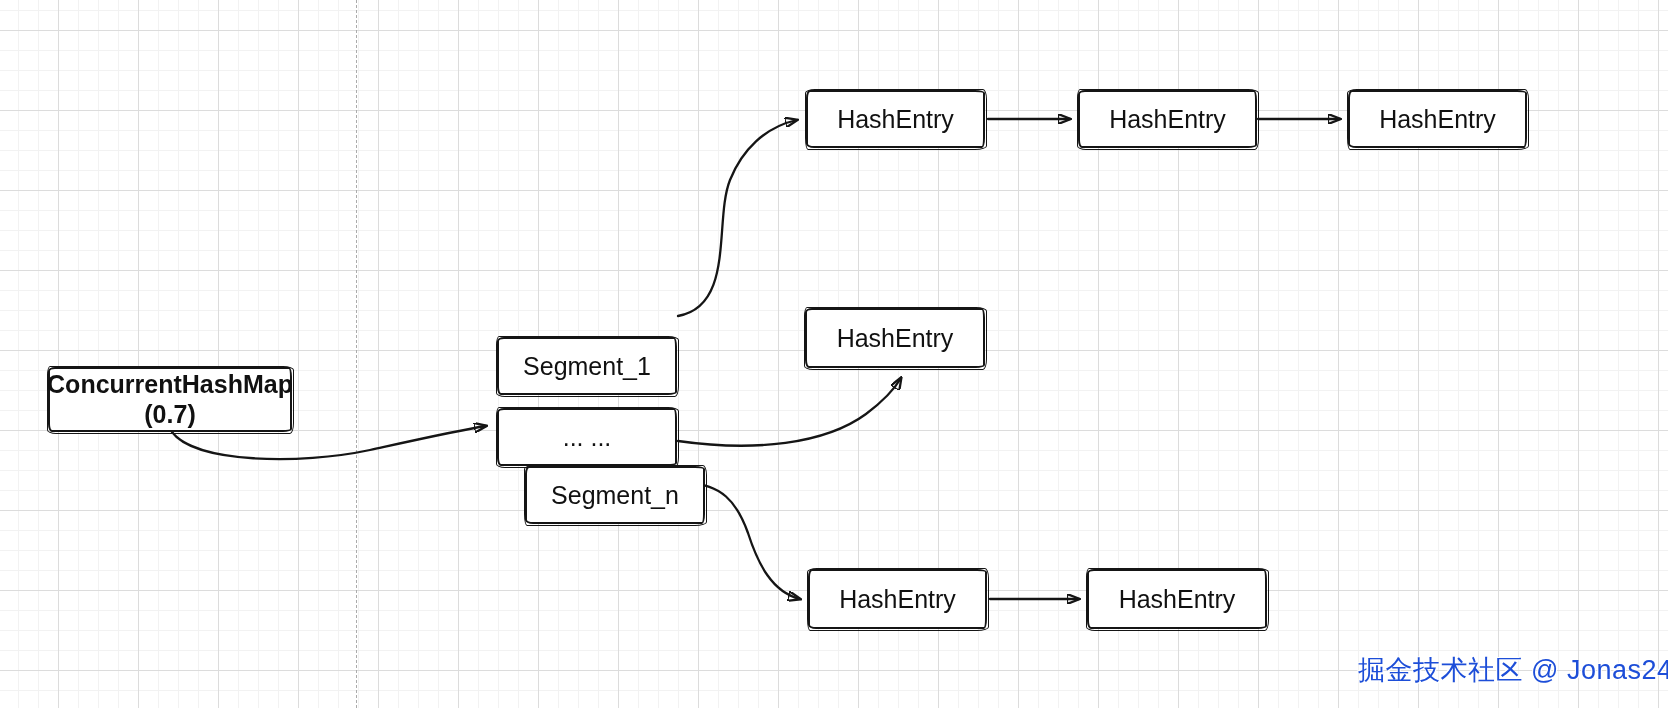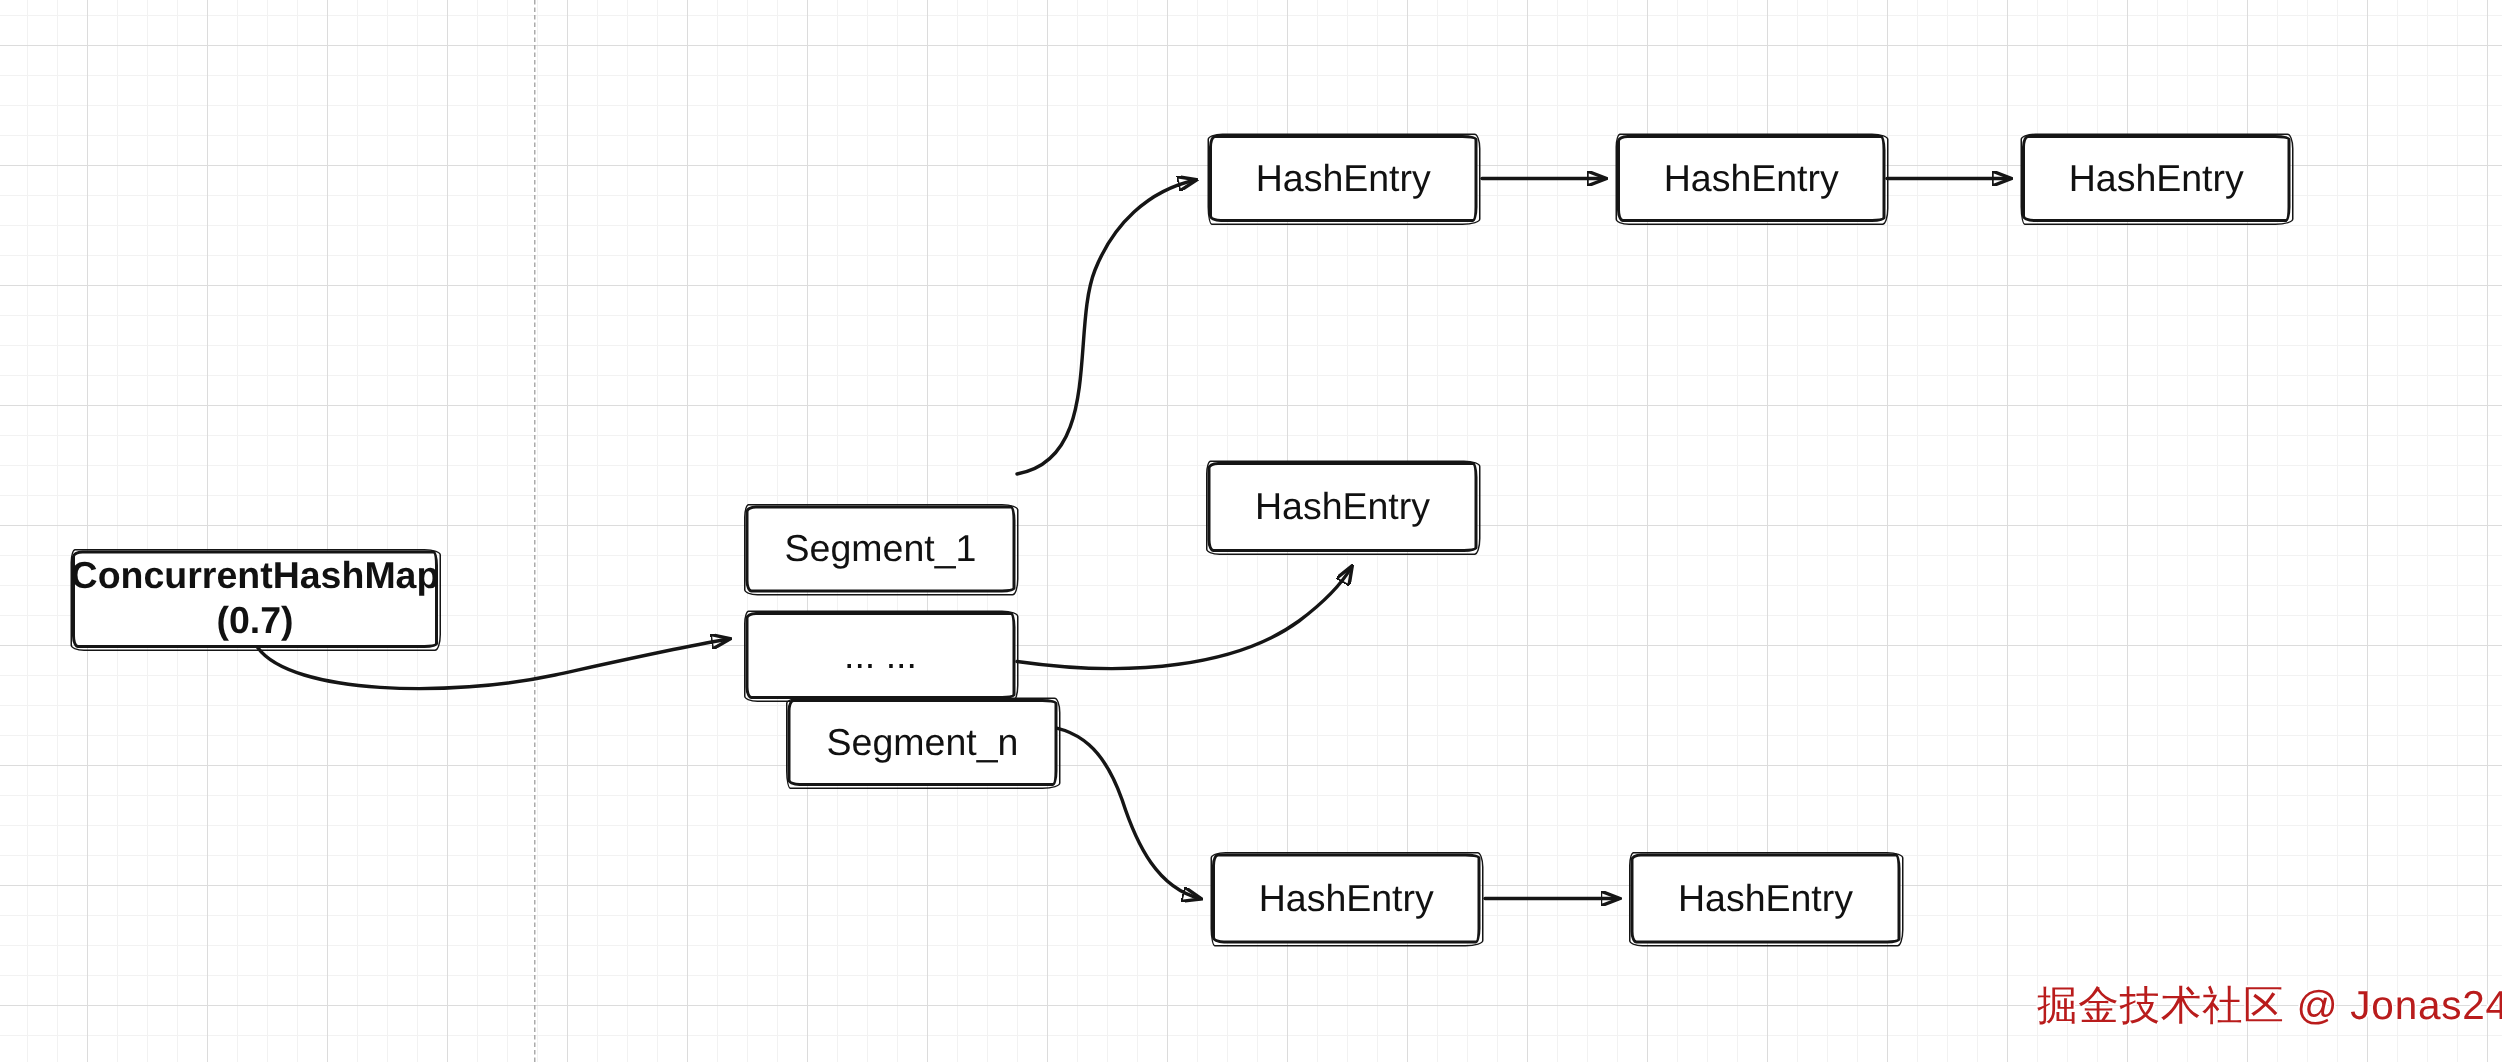--- a/index.html
+++ b/index.html
@@ -34,21 +34,21 @@
     border: 1.9px solid #151515;
     border-radius: 3px 11px 4px 9px / 9px 4px 11px 4px;
   }
   .sketch.alt { border-radius: 4px 10px 3px 8px / 8px 3px 10px 4px; }
   .sketch.alt::before { border-radius: 10px 4px 12px 3px / 4px 10px 4px 12px; }
   .two-line { line-height: 1.18; font-weight: bold; }
   .two-line span { display: block; }
   .watermark {
     position: absolute; left: 1358px; top: 652px; width: 300px;
     font-size: 27px; letter-spacing: 0.5px; white-space: nowrap;
-    color: #b91c1c; text-shadow: 1px 1px 0 #ffffff, -1px -1px 0 #ffffff;
+    color: #1d4ed8; text-shadow: 1px 1px 0 #ffffff, -1px -1px 0 #ffffff;
   }
 </style>
 </head>
 <body>
 
 <div class="canvas">
 
   <div class="page-divider"></div>
 
   <svg class="wires" viewBox="0 0 1668 708" xmlns="http://www.w3.org/2000/svg">

